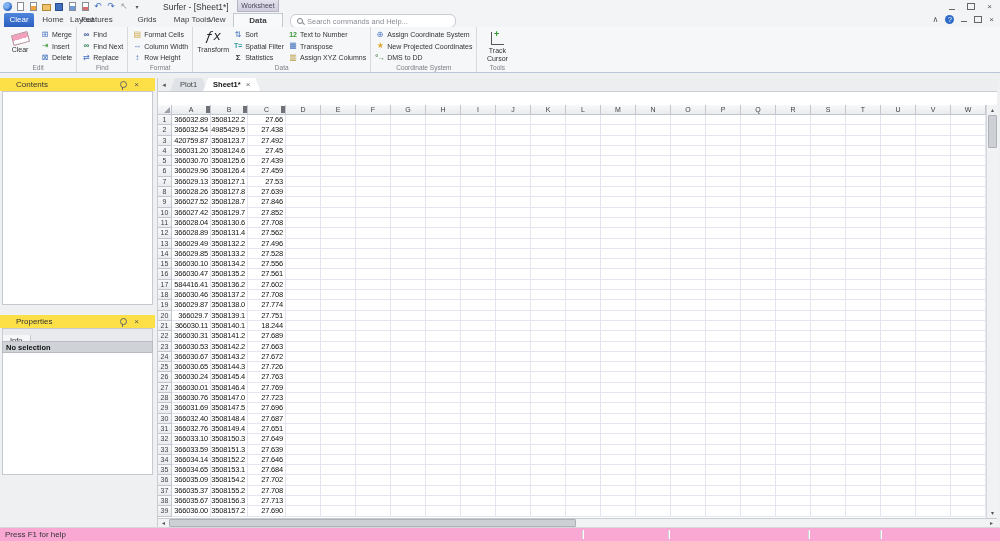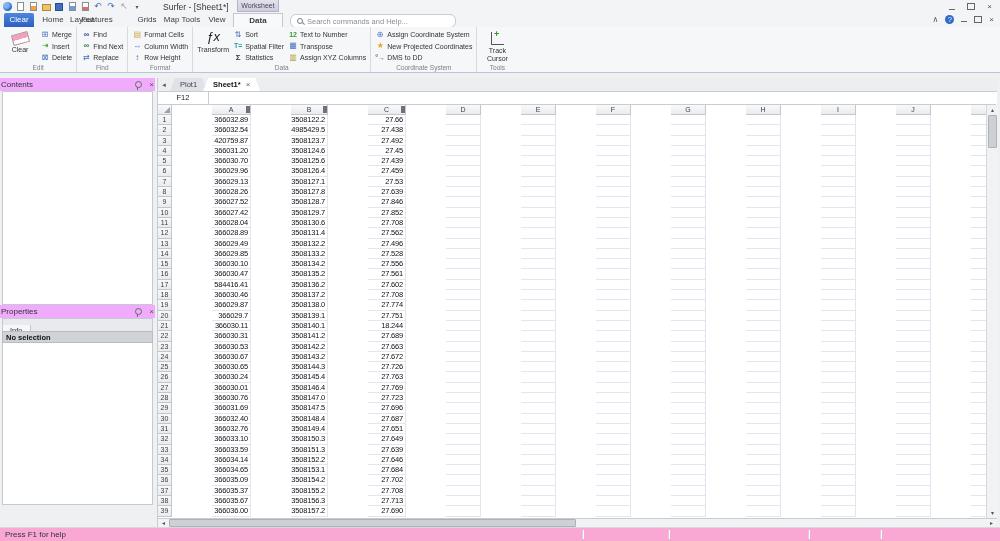--- a/index.html
+++ b/index.html
@@ -43,50 +43,50 @@
   #ribbon{position:absolute;left:0;top:27px;width:1000px;height:46px;background:#f6f7f8;border-bottom:1px solid #b9c6d8;box-sizing:border-box;display:flex;}
   .rgroup{position:relative;height:45px;border-right:1px solid #d8dadd;padding:1px 4px 0 4px;display:flex;flex-direction:column;box-sizing:border-box;}
   .rbody{display:flex;flex:1;gap:4px;}
   .glabel{font-size:6.5px;color:#7a7e84;text-align:center;height:8px;line-height:8px;}
   .bigbtn{display:flex;flex-direction:column;align-items:center;justify-content:flex-start;width:32px;padding-top:2px;gap:2px;cursor:default;}
   .biglabel{font-size:7px;color:#333;text-align:center;line-height:1.1;}
   .minicol{display:flex;flex-direction:column;justify-content:flex-start;padding-top:1px;}
   .mini{display:flex;align-items:center;gap:2px;height:11.5px;font-size:7px;color:#333;white-space:nowrap;cursor:default;}
   .mi{width:10px;text-align:center;font-size:8px;line-height:10px;flex:none;}
   .eraser{width:15px;height:9px;background:linear-gradient(#f3a0bc 0 55%,#fff 55%);border:1px solid #b38a96;border-radius:1px;transform:rotate(-15deg);margin-top:3px;}
-  .fx{font-style:italic;font-family:Liberation Sans, sans-serif;font-size:13px;color:#222;line-height:14px;}
+  .fx{font-style:italic;font-family:Liberation Mono, monospace;font-size:13px;color:#222;line-height:14px;}
   .tc-icon{width:12px;height:12px;border-left:1px solid #555;border-bottom:1px solid #555;position:relative;margin-top:2px;}
   .tc-icon::after{content:'+';position:absolute;left:2px;top:-3px;color:#2a9a2a;font-weight:bold;font-size:9px;}
   
-  .panel-hdr{height:13px;background:#f0abfc;display:flex;align-items:center;padding:0 1px;font-size:8px;color:#333;text-align:right;}
+  .panel-hdr{height:13px;background:#fde047;display:flex;align-items:center;padding:0 16px;font-size:8px;color:#333;text-align:right;}
   .panel-hdr .sp{flex:1;}
   .pin{width:5px;height:5px;border:1px solid #666;border-radius:50%;position:relative;margin-right:7px;}
   .pin::after{content:'';position:absolute;left:1px;top:5px;width:1px;height:3px;background:#666;}
   .xbtn{font-size:8px;color:#555;line-height:8px;}
   #contents-panel{position:absolute;left:0;top:78px;width:155px;height:227px;}
   #contents-body{position:absolute;left:2px;top:13px;right:2px;bottom:0;background:#fff;border:1px solid #c6cad0;}
-  #properties-panel{position:absolute;left:0;top:305px;width:155px;height:200px;}
+  #properties-panel{position:absolute;left:0;top:315px;width:155px;height:160px;}
   #prop-tabs{position:absolute;left:2px;top:13px;right:2px;height:13px;background:#e8eaed;border:1px solid #c6cad0;border-bottom:none;box-sizing:border-box;}
   .ptab{display:inline-block;height:12px;line-height:12px;padding:0 7px;background:#f6f7f8;border-right:1px solid #c6cad0;font-size:7.5px;color:#333;}
   #prop-status{position:absolute;left:2px;top:26px;right:2px;height:12px;background:#cfd2d7;border:1px solid #b8bcc2;box-sizing:border-box;font-size:7.5px;font-weight:bold;color:#111;line-height:11px;padding-left:3px;}
   #prop-body{position:absolute;left:2px;top:38px;right:2px;bottom:0;background:#fff;border:1px solid #c6cad0;border-top:none;}
   
   #worksheet{position:absolute;left:157px;top:78px;width:840px;height:449px;background:#fff;border-left:1px solid #c9ccd1;box-sizing:border-box;}
   #sheettabs{position:absolute;left:0;top:0;right:0;height:14px;background:#eceef0;border-bottom:1px solid #c9ccd1;display:flex;align-items:flex-end;box-sizing:border-box;}
   .navarrow{width:12px;text-align:center;font-size:7px;color:#555;line-height:13px;}
   .stab{height:13px;line-height:13px;font-size:7.5px;color:#444;padding:0 10px;
      clip-path:polygon(5px 0,calc(100% - 5px) 0,100% 100%,0 100%);background:#dfe2e6;margin-right:-4px;}
   .stab.active{background:#fff;font-weight:bold;color:#111;display:flex;align-items:center;gap:5px;}
   .stab .tclose{font-weight:normal;font-size:8px;color:#666;}
   #formulabar{position:absolute;left:0;top:14px;right:1px;height:13px;background:#fff;border-bottom:1px solid #c9ccd1;display:flex;box-sizing:border-box;}
   #namebox{width:50px;border-right:1px solid #c9ccd1;font-size:7.5px;text-align:center;line-height:12px;color:#222;}
   #formulainput{flex:1;font-size:7.5px;line-height:12px;padding-left:4px;color:#222;}
   
   #grid{position:absolute;left:0;top:27px;width:828px;height:413px;overflow:hidden;background:#fff;}
-  .grow{display:grid;grid-template-columns:14px 39px 37px 38px repeat(20,35px);height:10.31px;gap:40px;}
+  .grow{display:grid;grid-template-columns:14px 39px 37px 38px repeat(20,35px);height:10.31px;}
   .grow.ghead{height:10px;}
   .gcell{box-sizing:border-box;border-right:1px solid #e3e6f0;border-bottom:1px solid #e3e6f0;
      font-size:7.5px;line-height:10px;overflow:hidden;white-space:nowrap;letter-spacing:-0.2px;}
   .gcell.num{text-align:right;padding-right:2px;color:#111;}
   .chead,.rhead,.corner{background:linear-gradient(#f8f9fa,#e9ebee);border-right:1px solid #c3c7cd;border-bottom:1px solid #c3c7cd;
      text-align:center;color:#3a3d42;font-size:7px;position:relative;letter-spacing:0;}
   .chead.marked::after{content:'';position:absolute;right:0;top:1px;bottom:1px;width:4px;background:#6e7278;}
   .corner::after{content:'';position:absolute;right:1px;bottom:1px;border-left:6px solid transparent;border-bottom:6px solid #9aa0a8;}
   
   #vscroll{position:absolute;left:828px;top:27px;width:12px;height:413px;background:#f1f2f4;border-left:1px solid #d5d8dc;box-sizing:border-box;}
@@ -137,21 +137,21 @@
     <span>×</span>
   </div>
 </div>
 
 <div id="tabrow">
   <div class="rtab file">Clear</div>
   <div class="rtab" style="left:40px;width:26px">Home</div>
   <div class="rtab" style="left:68px;width:28px">Layout</div>
   <div class="rtab" style="left:80px;width:34px">Features</div>
   <div class="rtab" style="left:134px;width:26px">Grids</div>
-  <div class="rtab" style="left:162px;width:40px">Map Tools</div>
+  <div class="rtab" style="left:172px;width:40px">Map Tools</div>
   <div class="rtab" style="left:204px;width:26px">View</div>
   <div class="rtab active" style="left:233px;width:50px">Data</div>
   <div id="searchbox">
     <span class="mag"></span>
     <span>Search commands and Help...</span>
   </div>
   <div id="ribbon-controls">
     <span class="sm">∧</span>
     <span class="help-circle">?</span>
     <span class="min-bar" style="margin-top:4px"></span>
@@ -319,24 +319,20 @@
 </div>
 
 <div id="worksheet">
   <div id="sheettabs">
     <span class="navarrow">◂</span>
     <span class="stab">Plot1</span>
     <span class="stab active">
       <span>Sheet1*</span>
       <span class="tclose">×</span>
     </span>
-  </div>
-  <div id="formulabar">
-    <div id="namebox">F12</div>
-    <div id="formulainput"></div>
   </div>
   <div id="grid">
       <div class="grow ghead">
         <div class="gcell corner"></div>
         <div class="gcell chead marked">A</div>
         <div class="gcell chead marked">B</div>
         <div class="gcell chead marked">C</div>
         <div class="gcell chead">D</div>
         <div class="gcell chead">E</div>
         <div class="gcell chead">F</div>

